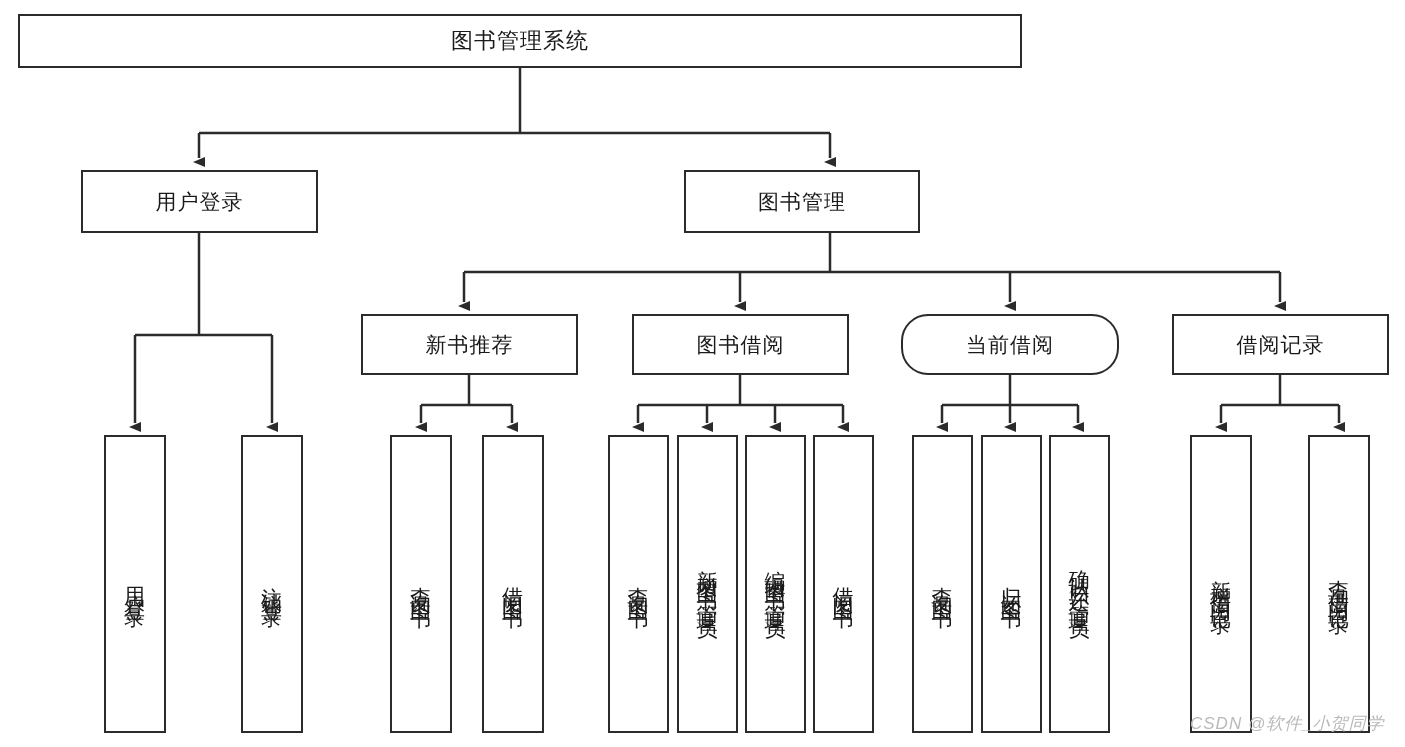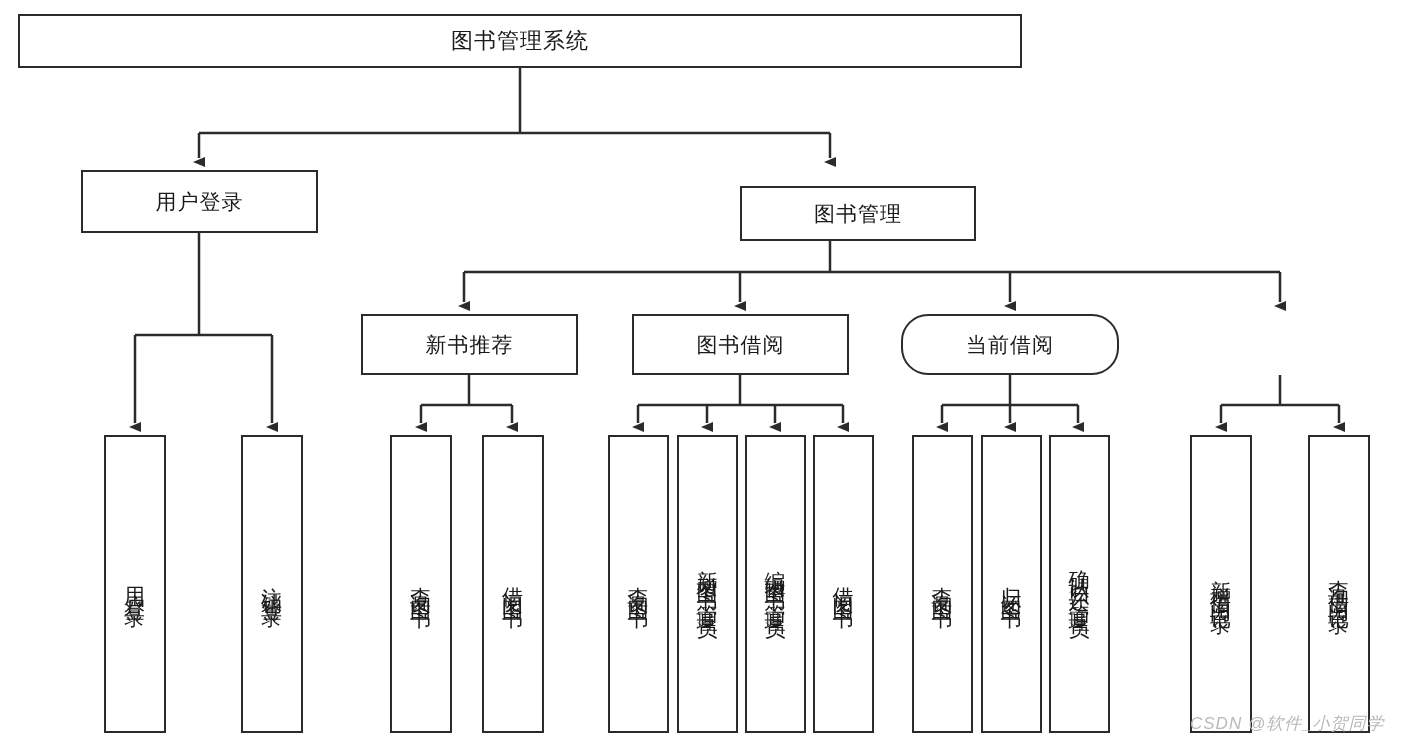--- a/index.html
+++ b/index.html
@@ -71,32 +71,35 @@
     </g>
   </svg>
 
   <div class="node root" style="left:18px;top:14px;width:1004px;height:54px;">
     <span>图书管理系统</span>
   </div>
 
   <div class="node h" style="left:81px;top:170px;width:237px;height:63px;">
     <span>用户登录</span>
   </div>
-  <div class="node h" style="left:740px;top:170px;width:236px;height:55px;margin-top:16px;">
+  <div class="node h" style="left:684px;top:170px;width:236px;height:63px;">
     <span>图书管理</span>
   </div>
 
   <div class="node h" style="left:361px;top:314px;width:217px;height:61px;">
     <span>新书推荐</span>
   </div>
   <div class="node h" style="left:632px;top:314px;width:217px;height:61px;">
     <span>图书借阅</span>
   </div>
   <div class="node h" style="left:901px;top:314px;width:218px;height:61px;border-radius:27px;">
     <span>当前借阅</span>
+  </div>
+  <div class="node h" style="left:1172px;top:314px;width:217px;height:61px;">
+    <span>借阅记录</span>
   </div>
 
   <div class="node v" style="left:104px;top:435px;width:62px;height:298px;">
     <span>用户登录</span>
   </div>
   <div class="node v" style="left:241px;top:435px;width:62px;height:298px;">
     <span>注销登录</span>
   </div>
 
   <div class="node v" style="left:390px;top:435px;width:62px;height:298px;">

